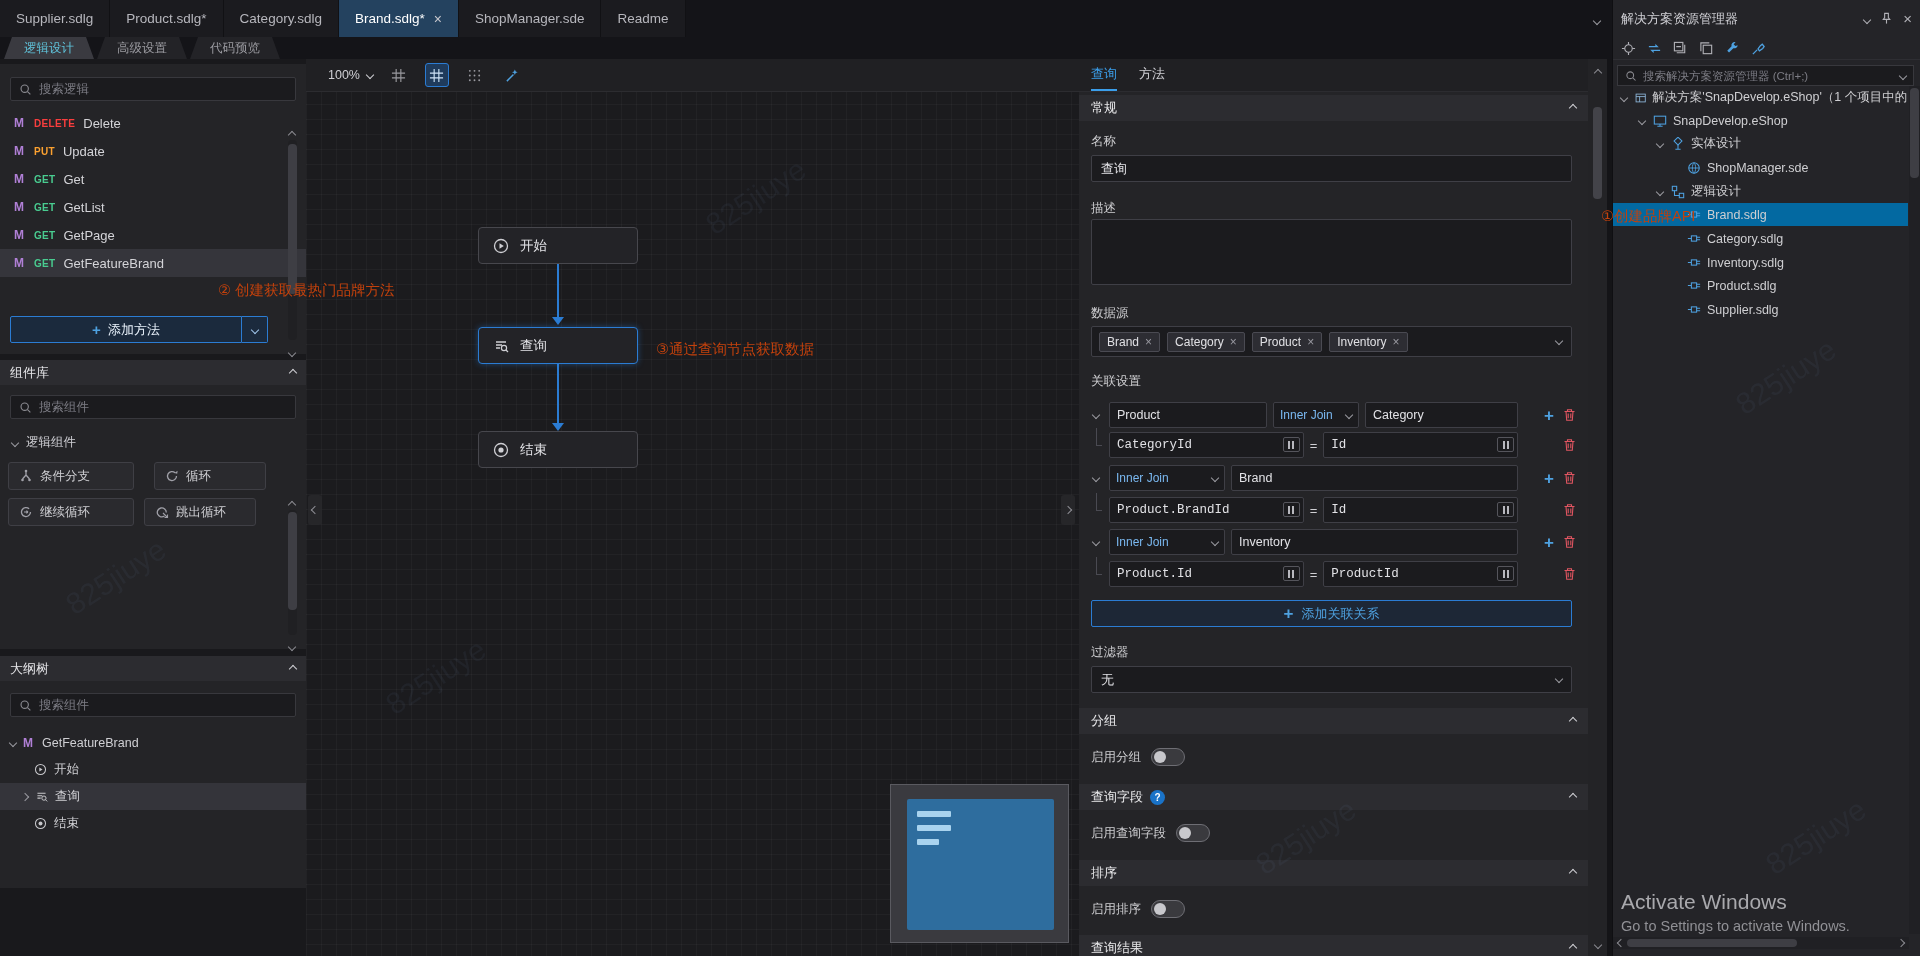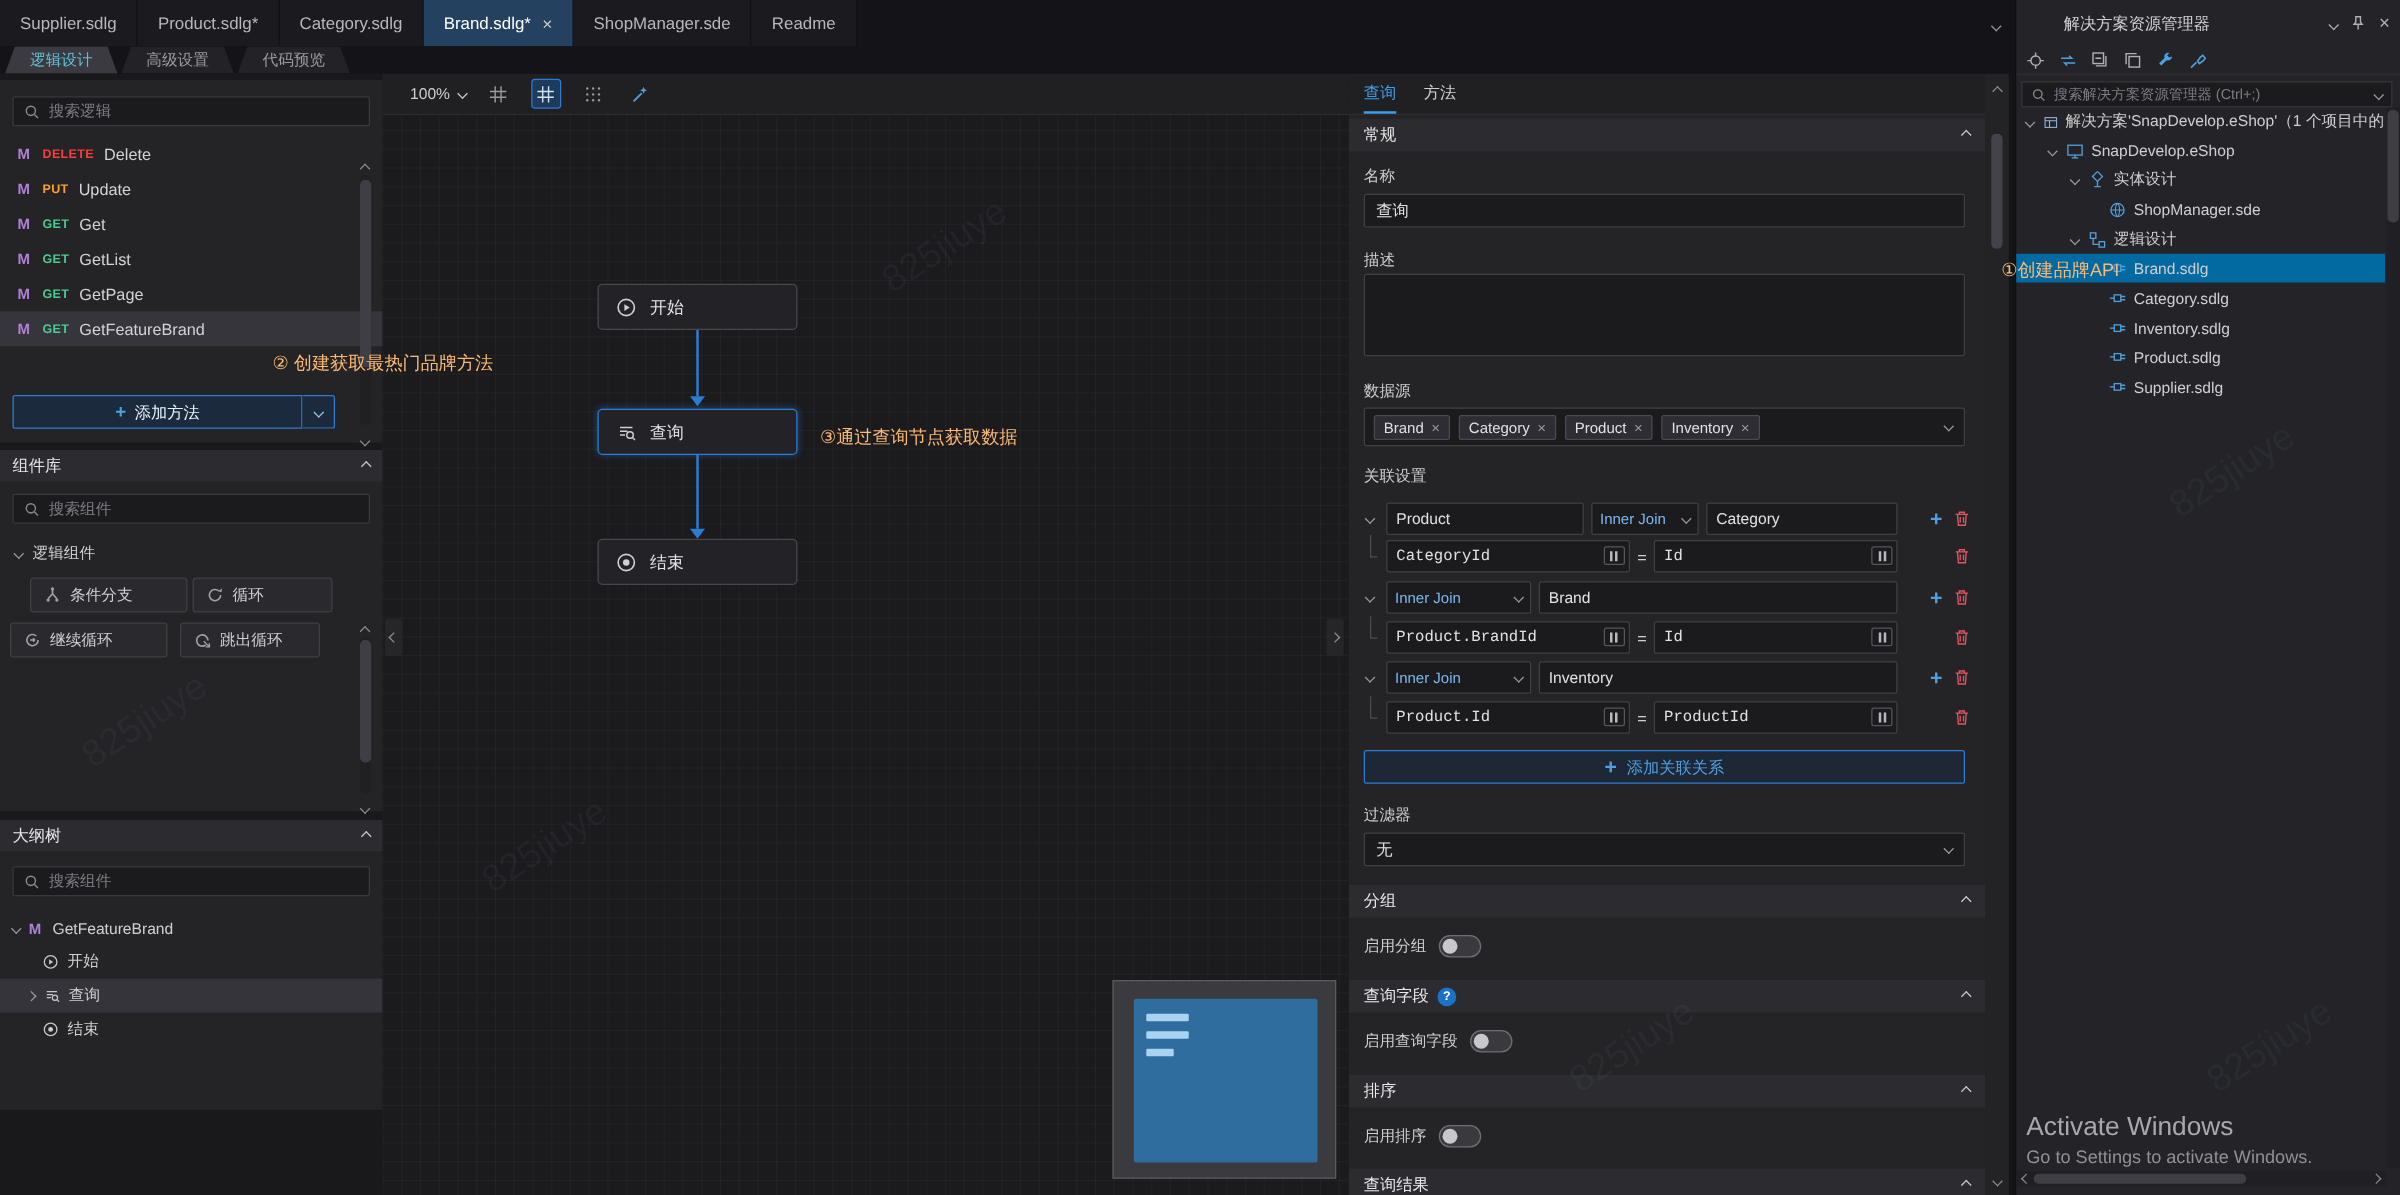--- a/index.html
+++ b/index.html
@@ -94,37 +94,37 @@
   .addjoin{position:absolute;left:12px;right:16px;height:27px;border:1px solid #2b7cd3;background:#1d2736;border-radius:2px;display:flex;align-items:center;justify-content:center;gap:8px;color:#4ea1e0;font-size:13px;}
   .togglerow{position:absolute;left:12px;display:flex;align-items:center;gap:10px;font-size:12.5px;color:#cfcfd2;}
   .toggle{width:34px;height:18px;border-radius:9px;background:#3a3a3e;border:1px solid #6e6e74;position:relative;}
   .toggle .knob{position:absolute;left:2px;top:2px;width:12px;height:12px;border-radius:50%;background:#c8c8cc;}
   .qbadge{width:15px;height:15px;border-radius:50%;background:#1a73c8;color:#fff;font-size:10px;font-weight:bold;display:flex;align-items:center;justify-content:center;margin-left:7px;}
   
   .vscroll{position:absolute;left:1588px;top:59px;width:19px;height:897px;background:#232326;display:flex;flex-direction:column;align-items:center;}
   .vscroll .thumb{position:absolute;left:5px;top:48px;width:9px;height:92px;background:#434349;border-radius:4px;}
   
   .explorer{position:absolute;left:1612px;top:0;width:308px;height:956px;background:#242428;border-left:1px solid #0f0f12;}
-  .ex-title{height:37px;display:flex;align-items:center;padding:0 8px;color:#cfcfd4;font-size:13px;gap:8px;margin-left:30px;}
+  .ex-title{height:37px;display:flex;align-items:center;padding:0 8px;color:#cfcfd4;font-size:13px;gap:8px;}
   .ex-title .sp{flex:1;}
   .ex-icons{display:flex;align-items:center;gap:10px;color:#b0b0b6;}
   .ex-toolbar{height:23px;display:flex;align-items:center;gap:11px;padding:0 8px;border-bottom:1px solid #2e2e33;}
   .ex-search{margin:5px 6px 4px 4px;height:21px;display:flex;align-items:center;gap:6px;background:#1b1b1e;border:1px solid #38383d;padding:0 7px;color:#8a8a90;}
   .ex-search input{flex:1;background:transparent;border:0;outline:0;color:#d0d0d4;font-size:11.5px;font-family:inherit;}
   .ex-search input::placeholder{color:#7c7c84;}
   .trow{position:absolute;left:0;width:295px;height:23px;display:flex;align-items:center;gap:6px;font-size:12.5px;color:#cfcfd2;white-space:nowrap;overflow:hidden;}
   .trow.sel{background:#0369a1;}
   .trow .tc{width:10px;display:flex;justify-content:center;color:#9a9aa0;flex:none;}
   .activate{position:absolute;left:8px;color:#a9a9ad;}
   .ex-hscroll{position:absolute;left:0;bottom:7px;width:296px;height:12px;background:#202024;display:flex;align-items:center;justify-content:space-between;padding:0 2px;color:#8a8a90;}
   .ex-hscroll .thumb{position:absolute;left:14px;top:2px;width:170px;height:8px;background:#3e3e44;border-radius:4px;}
   .ex-vscroll{position:absolute;right:0;top:86px;width:11px;bottom:22px;background:#202024;}
   .ex-vscroll .thumb{position:absolute;left:1px;top:2px;width:9px;height:90px;background:#3e3e44;border-radius:4px;}
   
-  .anno{position:absolute;color:#fdba74;font-size:14.5px;white-space:nowrap;z-index:50;}
+  .anno{position:absolute;color:#c2410c;font-size:14.5px;white-space:nowrap;z-index:50;}
   .wm{position:absolute;transform:rotate(-33deg);font-size:30px;color:rgba(140,175,220,.06);z-index:40;pointer-events:none;white-space:nowrap;}
   svg{display:block;}
 </style>
 </head>
 <body>
 
 <div class="file-tabbar">
   <div class="ftab">
       <span class="nw">Supplier.sdlg</span>
     </div>
@@ -221,21 +221,21 @@
       <svg width="13" height="13" viewBox="0 0 16 16">
           <circle cx="7" cy="7" r="4.5" fill="none" stroke="#8a8a90" stroke-width="1.4"></circle>
           <line x1="10.5" y1="10.5" x2="14" y2="14" stroke="#8a8a90" stroke-width="1.4"></line>
         </svg>
       <input type="text" placeholder="搜索组件" style="">
     </div>
     <div class="grouprow" style="margin-top:12px;">
       <span class="chev d" style="color:#9a9aa0;"></span>
       <span>逻辑组件</span>
     </div>
-    <div style="display:flex;gap:4px;padding:8px 0 0 8px;margin-left:16px;">
+    <div style="display:flex;gap:20px;padding:8px 0 0 8px;">
       <div class="cbtn" style="width:126px;">
         <svg width="14" height="14" viewBox="0 0 14 14">
             <path d="M7 2v4M7 6L3.5 10M7 6l3.5 4" fill="none" stroke="#a0a0a8" stroke-width="1.3"></path>
             <circle cx="7" cy="2" r="1.3" fill="#a0a0a8"></circle>
             <circle cx="3.5" cy="11" r="1.3" fill="#a0a0a8"></circle>
             <circle cx="10.5" cy="11" r="1.3" fill="#a0a0a8"></circle>
           </svg>
         <span>条件分支</span>
       </div>
       <div class="cbtn" style="width:112px;">

